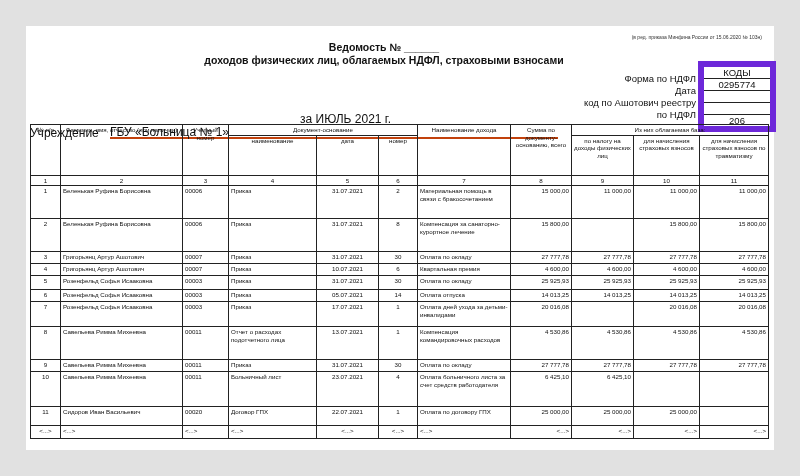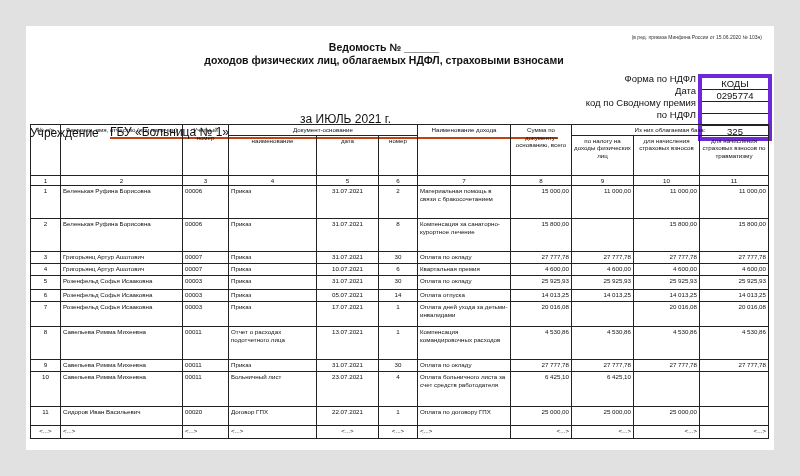--- a/index.html
+++ b/index.html
@@ -14,21 +14,21 @@
   .note { font-size: 5px; color: #333; right: 12px; top: 8px; }
   .title { font-size: 10.5px; font-weight: bold; text-align: center; width: 748px; left: -16px; }
   .t1 { top: 15px; }
   .t2 { top: 28px; }
   .period { font-size: 12px; top: 86px; left: 274px; }
   .lbl { font-size: 12px; }
   .inst-label { left: 4px; top: 100px; }
   .inst-value { left: 84px; top: 99px; width: 448px; border-bottom: 2px solid #c2410c; height: 12px; }
   .unit { left: 4px; top: 111px; }
   .codes-label { font-size: 9.5px; text-align: right; right: 78px; }
-  .codes-box { position: absolute; left: 672px; top: 35px; width: 66px; border: 4px solid #6d28d9; margin-top: 13px; }
+  .codes-box { position: absolute; left: 672px; top: 35px; width: 66px; border: 6px solid #6d28d9; }
   .codes-box div { height: 11px; border-bottom: 1px solid #222; font-size: 9.5px; text-align: center; line-height: 11px; }
   .codes-box div:last-child { border-bottom: none; }
 
   table.grid {
     position: absolute; left: 4px; top: 98px; border-collapse: collapse; table-layout: fixed;
     font-size: 6.2px; font-family: "Liberation Sans", sans-serif;
   }
   table.grid td, table.grid th {
     border: 1.2px solid #222; padding: 1px 2px; vertical-align: top; line-height: 7.6px; overflow: hidden;
     font-weight: normal;
@@ -45,25 +45,25 @@
 <div class="page">
   <div class="abs note">(в ред. приказа Минфина России от 15.06.2020 № 103н)</div>
   <div class="abs title t1">Ведомость № ______</div>
   <div class="abs title t2">доходов физических лиц, облагаемых НДФЛ, страховыми взносами</div>
 
   <div class="codes-box">
     <div>КОДЫ</div>
     <div>0295774</div>
     <div></div>
     <div></div>
-    <div>325</div>
+    <div>206</div>
   </div>
   <div class="abs codes-label" style="top:47px">Форма по НДФЛ</div>
   <div class="abs codes-label" style="top:59px">Дата</div>
-  <div class="abs codes-label" style="top:71px">код по Сводному премия</div>
+  <div class="abs codes-label" style="top:71px">код по Ашотович реестру</div>
   <div class="abs codes-label" style="top:83px">по НДФЛ</div>
 
   <div class="abs period">за ИЮЛЬ 2021 г.</div>
   <div class="abs lbl inst-label">Учреждение</div>
   <div class="abs lbl inst-value">ГБУ «Больница № 1»</div>
 
   <table class="grid">
     <colgroup>
       <col style="width:30px">
         <col style="width:122px">

